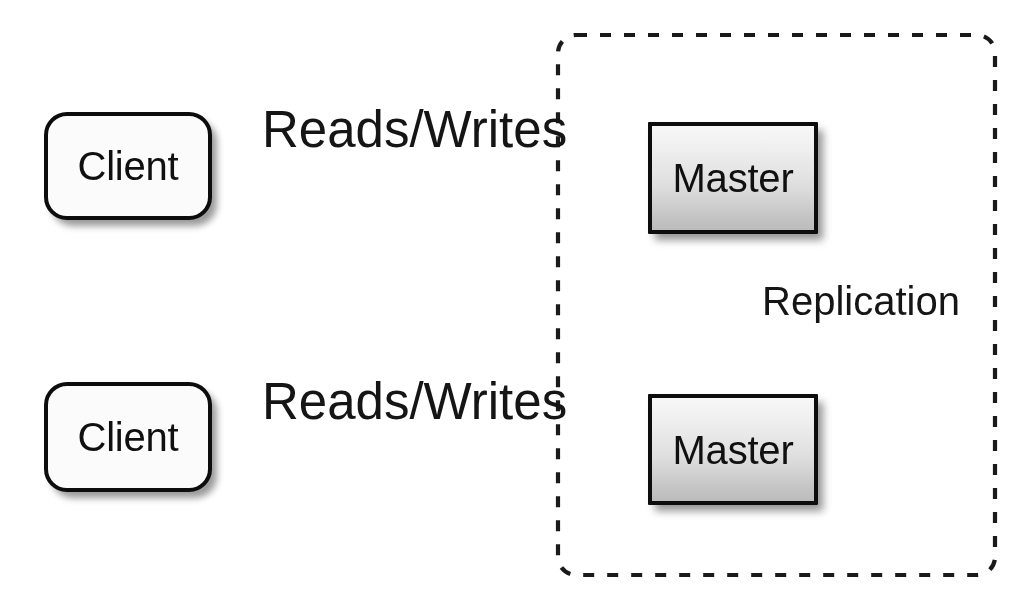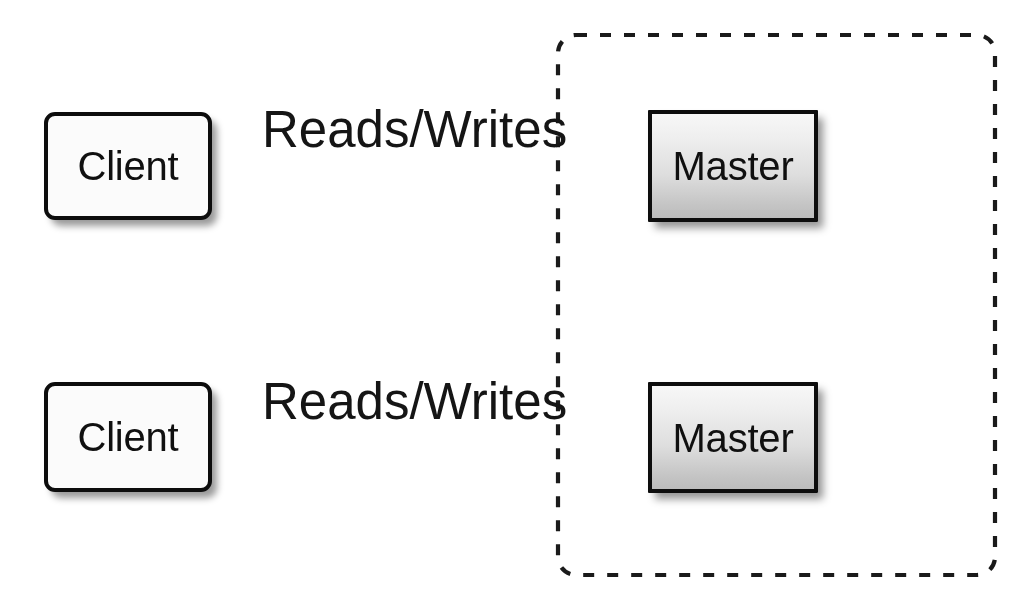--- a/index.html
+++ b/index.html
@@ -39,33 +39,34 @@
   }
   .node-label {
     display: block;
     line-height: 1;
     letter-spacing: -0.2px;
     color: #101010;
   }
 
   .client-node {
     border: 4px solid #0d0d0d;
-    border-radius: 11px;
+    border-radius: 23px;
     background: #fbfbfb;
     box-shadow: 6px 7px 7px -1px rgba(0,0,0,0.40);
   }
   .client-node .node-label {
     font-size: 40px;
   }
 
   .master-node {
     border: 4px solid #0d0d0d;
     border-radius: 1px;
     background: linear-gradient(to bottom, #f7f7f7 0%, #efefef 22%, #dedede 58%, #c4c4c4 88%, #bcbcbc 100%);
     box-shadow: 6px 7px 8px -1px rgba(0,0,0,0.42);
+    margin-top: 12px;
   }
   .master-node .node-label {
     font-size: 40px;
   }
 
   
   .edge-label {
     position: absolute;
     font-size: 51px;
     line-height: 1;
@@ -120,14 +121,15 @@
   </div>
 
   <div class="node master-node" style="left:648px; top:382px; width:170px; height:111px;">
     <span class="node-label">Master</span>
   </div>
 
   <div class="edge-label" style="left:262px; top:104px;">Reads/Writes</div>
 
   <div class="edge-label" style="left:262px; top:376px;">Reads/Writes</div>
 
+  <div class="edge-label" style="left:762px; top:281px; font-size:40px;">Replication</div>
 
 </div>
 
 </body></html>

